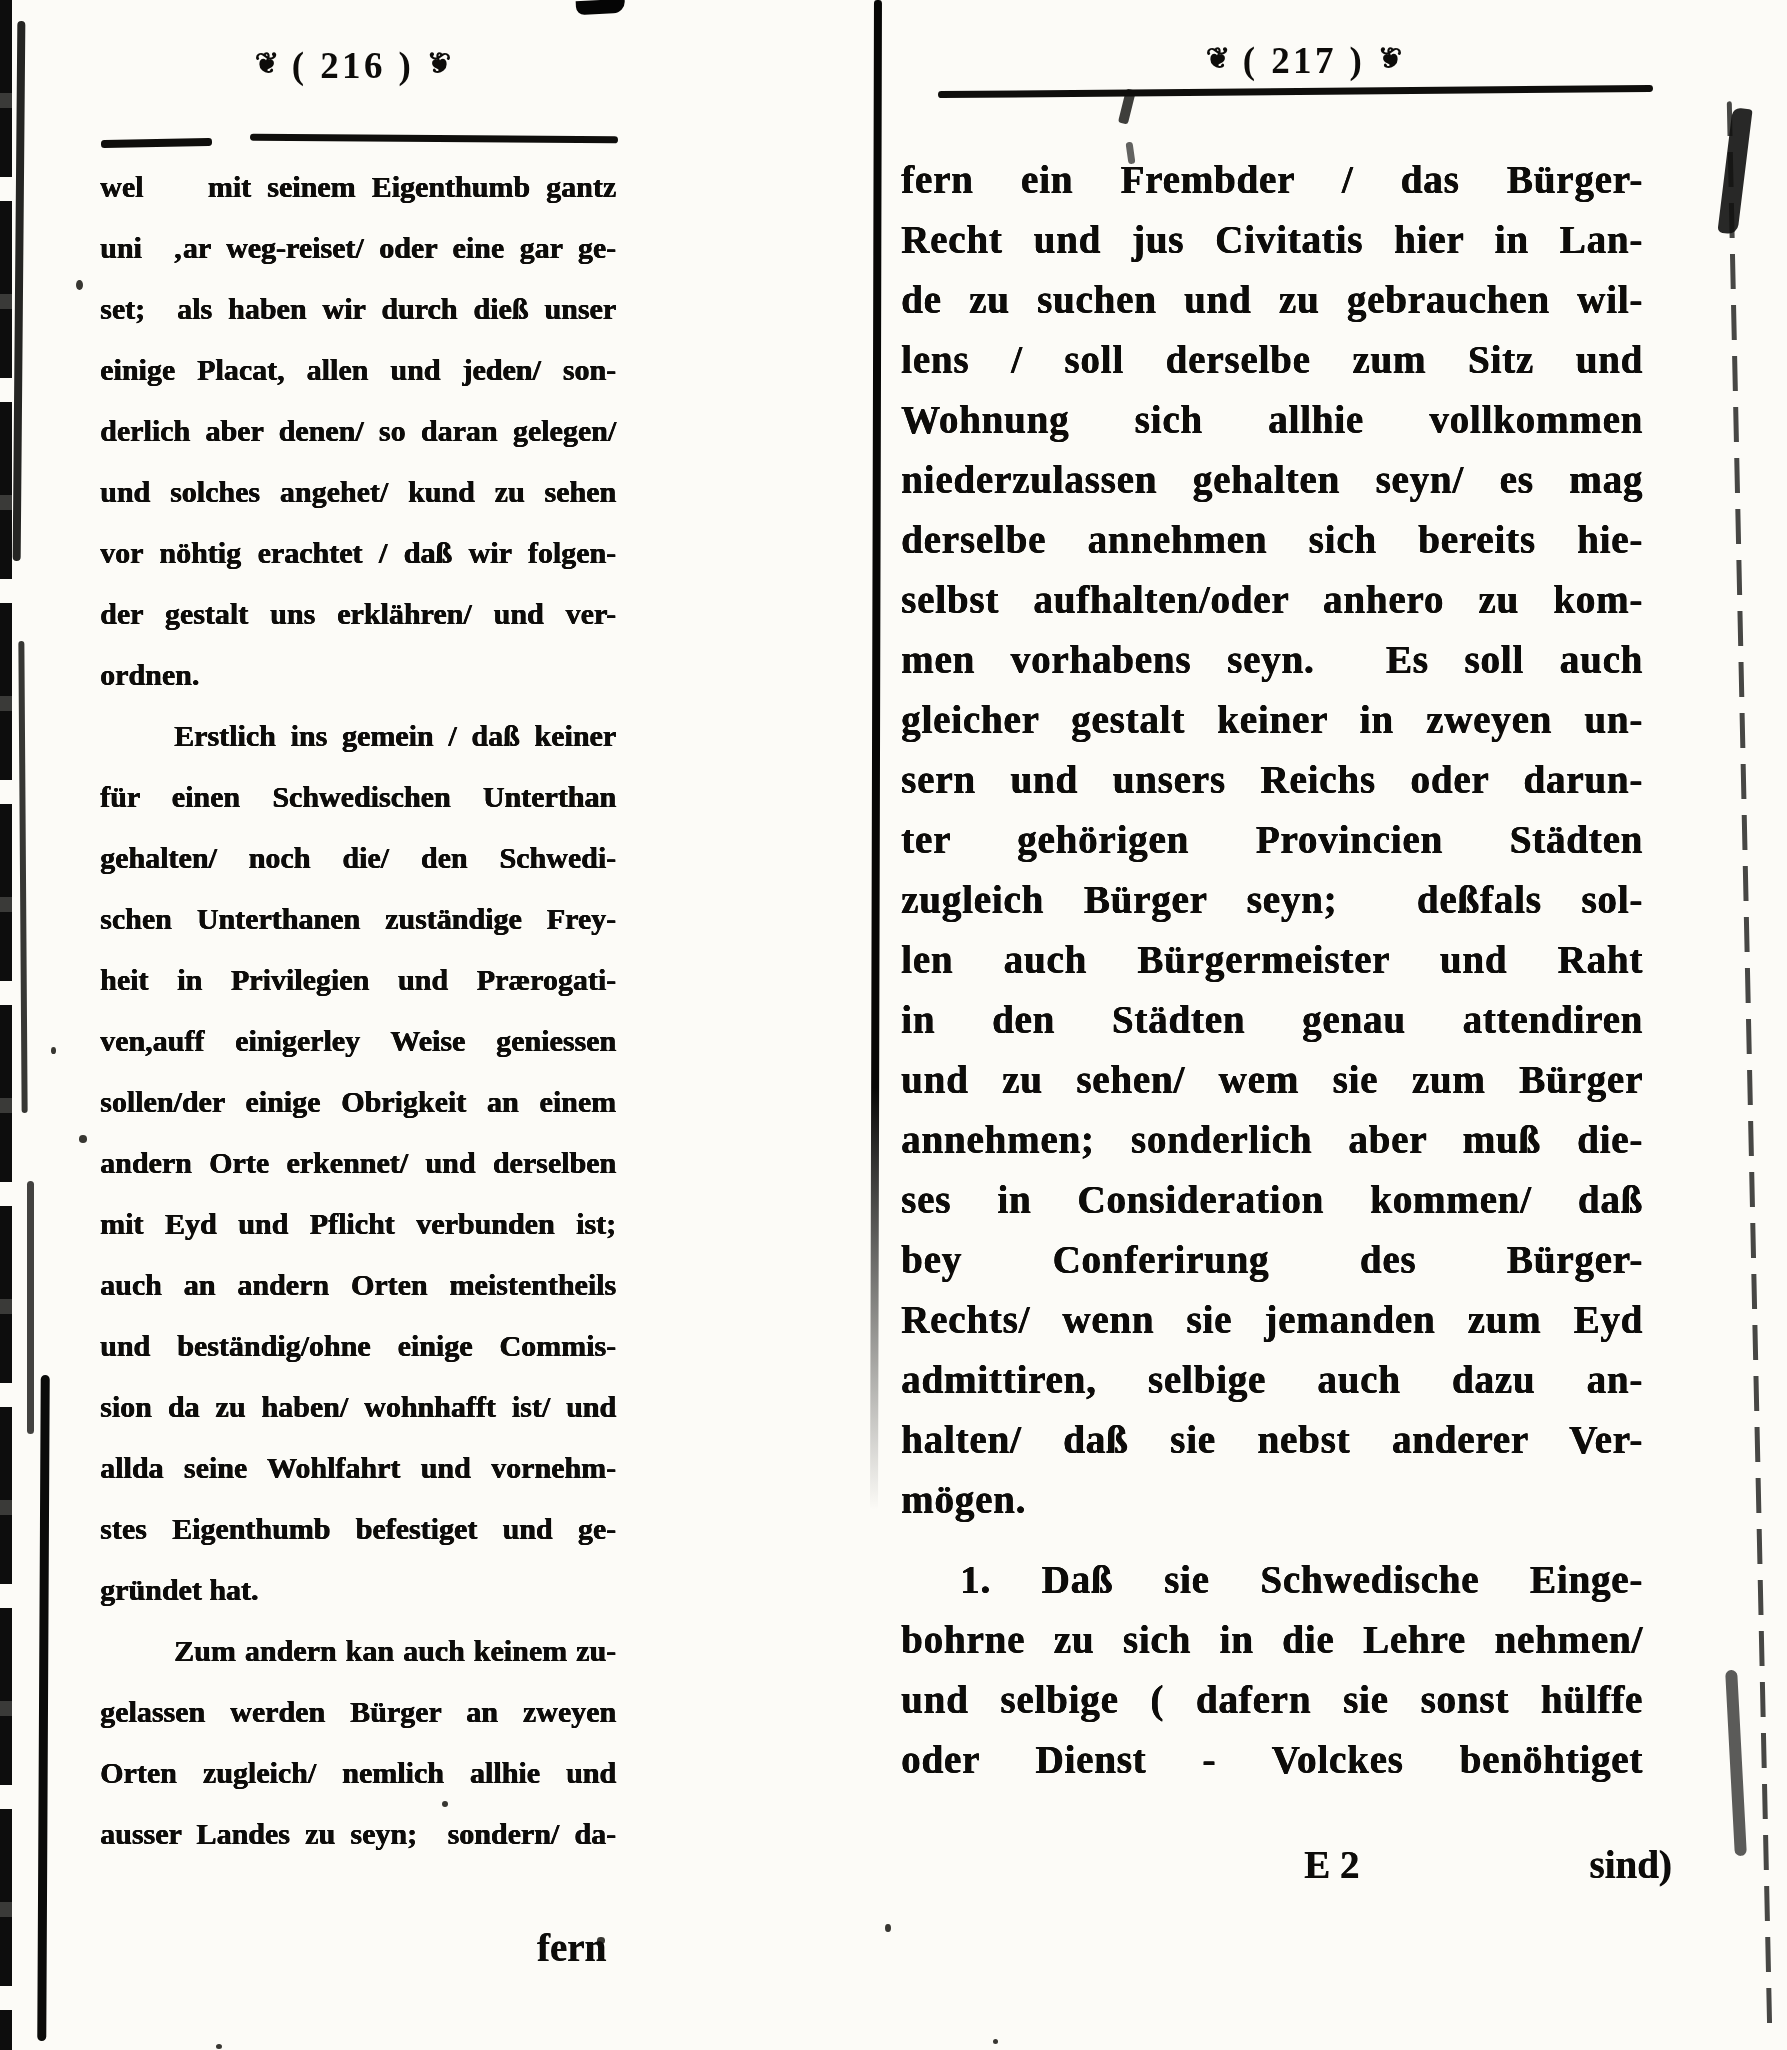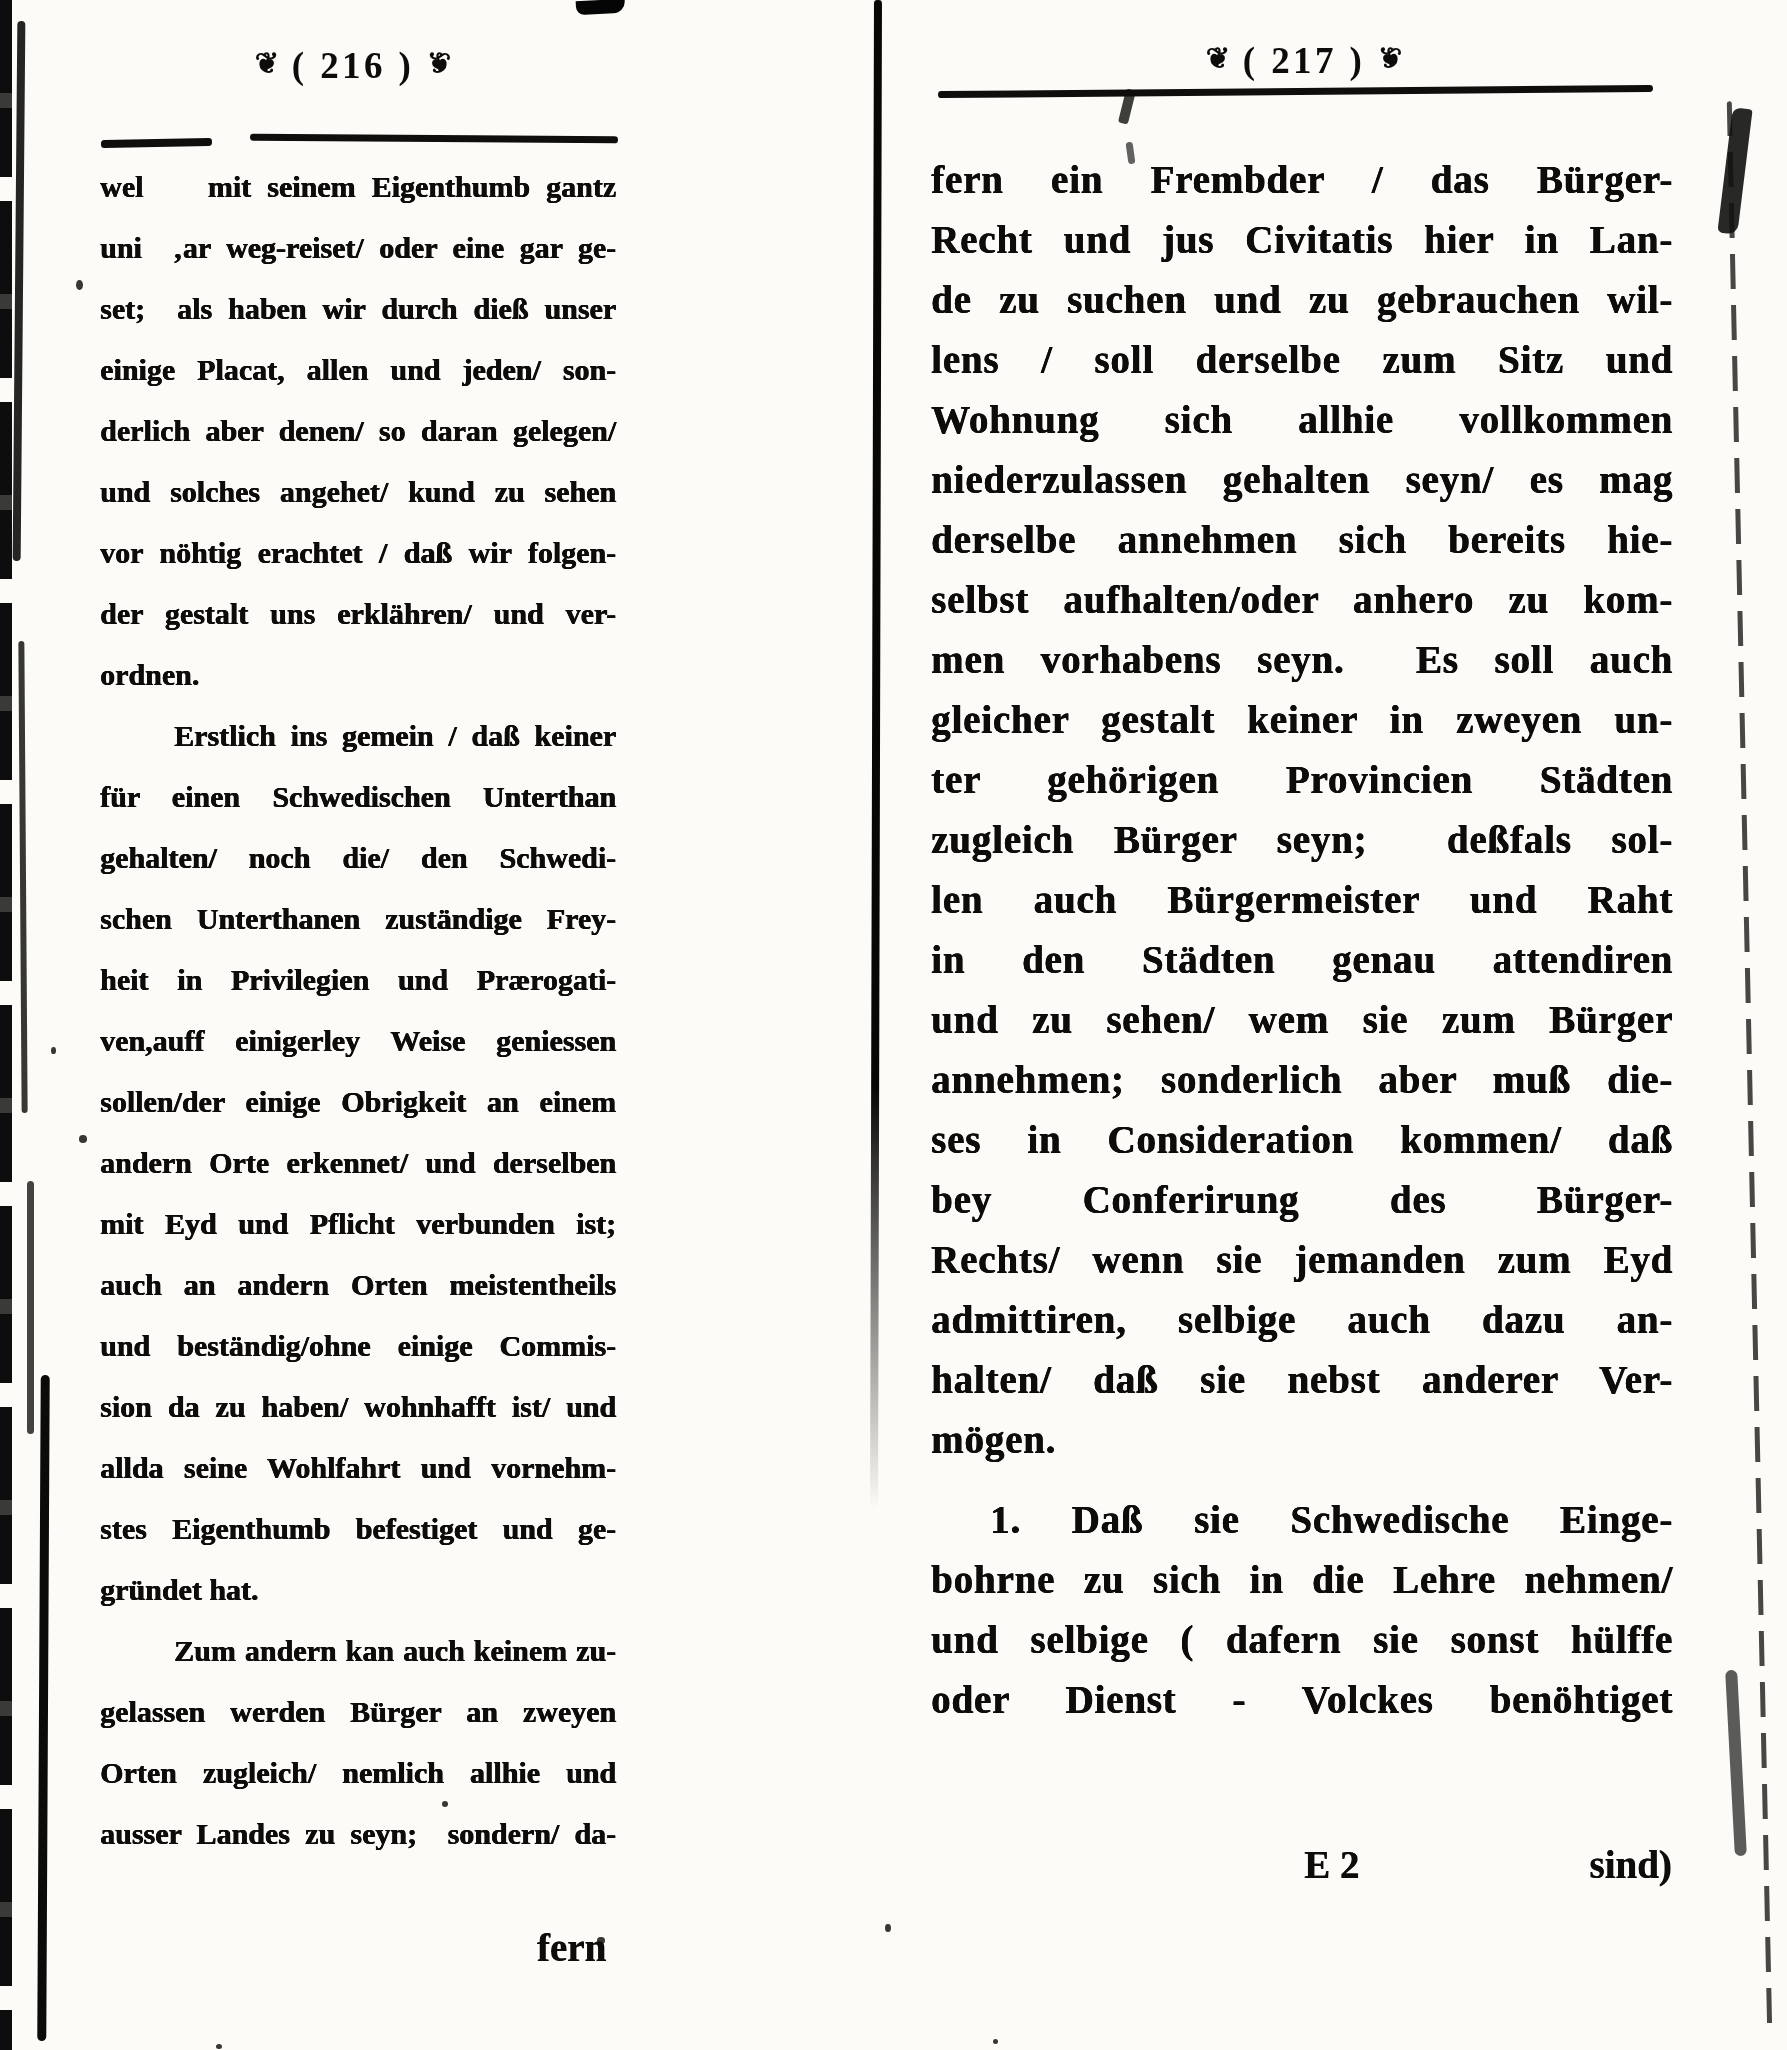--- a/index.html
+++ b/index.html
@@ -146,31 +146,32 @@
   <span>fern</span>
 </div>
 
 <div class="page-header" style="left:933px;top:39px;width:742px;">
   <span class="orn">❦</span>
   <span>( 217 )</span>
   <span class="orn flip">❦</span>
 </div>
 <div class="rule" style="left:938px;top:88px;width:715px;height:6.7px;transform:rotate(-.5deg);"></div>
 
-<div class="textcol col-right" style="left:931px;top:150px;width:742px;">
+<div class="textcol col-right" style="left:901px;top:150px;width:742px;">
     <div class="line">fern ein Frembder / das Bürger-</div>
     <div class="line">Recht und jus Civitatis hier in Lan-</div>
     <div class="line">de zu suchen und zu gebrauchen wil-</div>
     <div class="line">lens / soll derselbe zum Sitz und</div>
     <div class="line">Wohnung sich allhie vollkommen</div>
     <div class="line">niederzulassen gehalten seyn/ es mag</div>
     <div class="line">derselbe annehmen sich bereits hie-</div>
     <div class="line">selbst aufhalten/oder anhero zu kom-</div>
     <div class="line">men vorhabens seyn. &nbsp;Es soll auch</div>
     <div class="line">gleicher gestalt keiner in zweyen un-</div>
+    <div class="line">sern und unsers Reichs oder darun-</div>
     <div class="line">ter gehörigen Provincien Städten</div>
     <div class="line">zugleich Bürger seyn; &nbsp;deßfals sol-</div>
     <div class="line">len auch Bürgermeister und Raht</div>
     <div class="line">in den Städten genau attendiren</div>
     <div class="line">und zu sehen/ wem sie zum Bürger</div>
     <div class="line">annehmen; sonderlich aber muß die-</div>
     <div class="line">ses in Consideration kommen/ daß</div>
     <div class="line">bey Conferirung des Bürger-</div>
     <div class="line">Rechts/ wenn sie jemanden zum Eyd</div>
     <div class="line">admittiren, selbige auch dazu an-</div>

